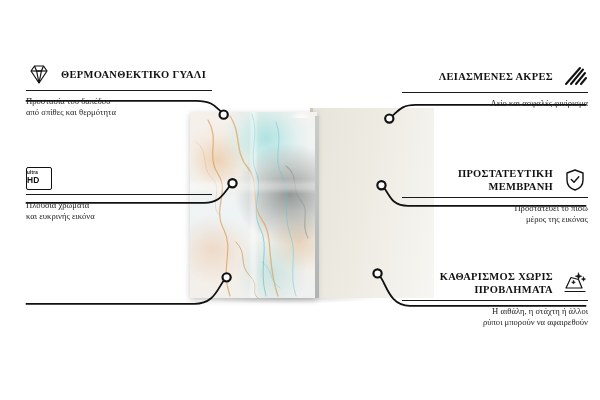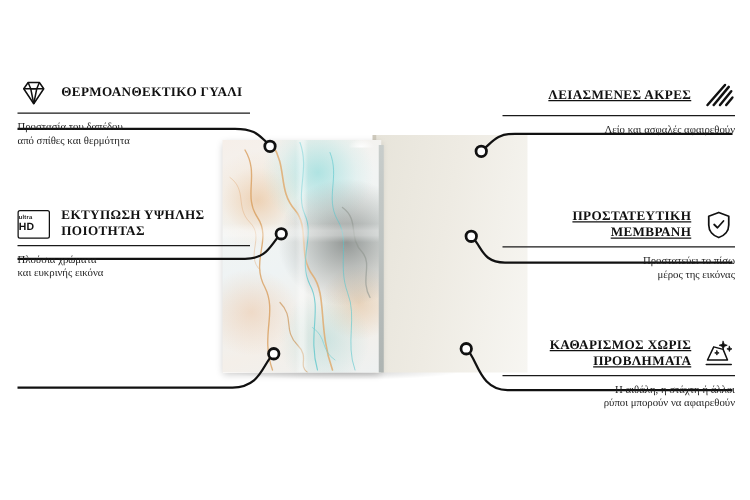--- a/index.html
+++ b/index.html
@@ -4,21 +4,21 @@
 <style>
   html,body{margin:0;padding:0;}
   body{
     width:600px;height:400px;
     background:#ffffff;
     font-family:"Liberation Serif", serif;
     color:#111111;
     overflow:hidden;
     position:relative;
   }
-  .stage{position:absolute;inset:0;}
+  .stage{position:absolute;inset:0;margin-left:12px;}
 
   
   .product-scene{
     position:absolute;
     left:178px;top:108px;width:244px;height:190px;
   }
   .wall{
     position:absolute;left:122px;top:0;width:122px;height:190px;
     background:linear-gradient(100deg,#e7e4da 0%,#eeebe3 45%,#f7f6f2 100%);
   }
@@ -62,21 +62,21 @@
 
   
   .connectors{position:absolute;inset:0;pointer-events:none;}
 
   
   .feature{position:absolute;width:186px;}
   .feature.left{left:14px;text-align:left;}
   .feature.right{right:12px;text-align:right;}
 
   .f-head{display:flex;align-items:center;gap:9px;}
-  .feature.right .f-head{flex-direction:row-reverse;text-decoration:underline;}
+  .feature.right .f-head{flex-direction:row-reverse;}
   .f-title{
     font-family:"Liberation Serif", serif;
     font-size:10.5px;font-weight:700;letter-spacing:.3px;
     line-height:13px;color:#111;
     text-transform:uppercase;
   }
   .f-icon{width:26px;height:24px;flex:0 0 26px;display:flex;align-items:center;justify-content:center;}
   .f-icon svg{display:block;}
   .f-rule{height:1.4px;background:#1a1a1a;margin:4px 0 5px 0;}
   .f-desc{
@@ -160,21 +160,20 @@
   </div>
 
   <div class="feature left" style="top:166px">
     <div class="f-head">
       <span class="f-icon">
         <span class="hd-badge">
           <span class="u">ultra</span>
           <span class="h">HD</span>
         </span>
       </span>
-      <span class="f-title">ΕΚΤΥΠΩΣΗ ΥΨΗΛΗΣ ΠΟΙΟΤΗΤΑΣ</span>
     </div>
     <div class="f-rule"></div>
     <div class="f-desc">Πλούσια χρώματα<br>και ευκρινής εικόνα</div>
   </div>
 
 
   <div class="feature right" style="top:64px">
     <div class="f-head">
       <span class="f-icon">
         <svg width="24" height="22" viewBox="0 0 24 22">
@@ -182,21 +181,21 @@
             <path d="M3,19 L17,3"></path>
               <path d="M8,19 L20,4.5"></path>
               <path d="M13,19 L22,8"></path>
               <path d="M18,19 L23,13"></path>
           </g>
         </svg>
       </span>
       <span class="f-title">ΛΕΙΑΣΜΕΝΕΣ ΑΚΡΕΣ</span>
     </div>
     <div class="f-rule"></div>
-    <div class="f-desc">Λείο και ασφαλές αφαιρεθούν</div>
+    <div class="f-desc">Λείο και ασφαλές φινίρισμα</div>
   </div>
 
   <div class="feature right" style="top:270px">
     <div class="f-head">
       <span class="f-icon">
         <svg width="26" height="24" viewBox="0 0 26 24">
           <g fill="none" stroke="#111" stroke-width="1.2" stroke-linecap="round" stroke-linejoin="round">
             <path d="M9,6.5 L4,17 L20,17 L16.5,8.5 Z"></path>
             <path d="M3,20.5 L23,20.5"></path>
             <path d="M16.5,2 L17.4,4.4 L19.8,5.2 L17.4,6.1 L16.5,8.5 L15.7,6.1 L13.3,5.2 L15.7,4.4 Z" fill="#111" stroke-width=".6"></path>

